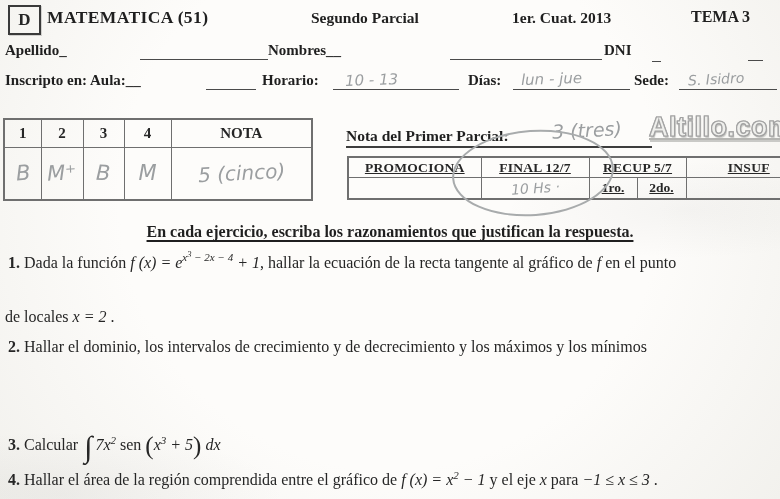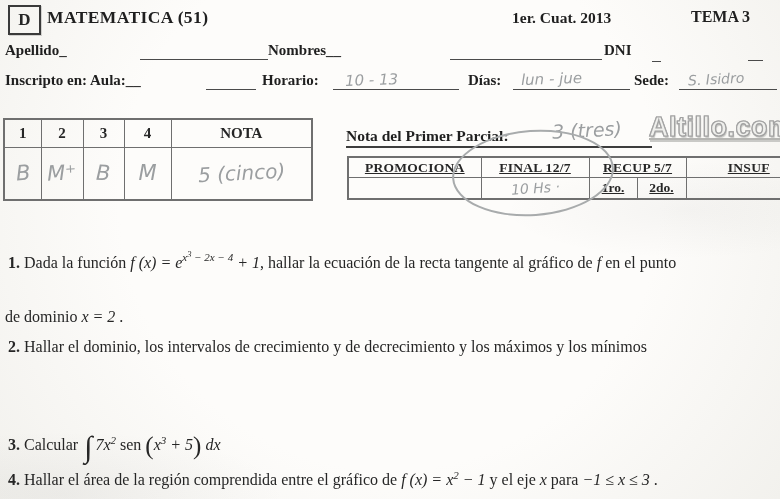--- a/index.html
+++ b/index.html
@@ -46,20 +46,21 @@
 </style>
 </head>
 <body>
 
 <div class="page">
 
   <div class="abs dbox" style="left:8px;top:5px;">
     <span>D</span>
   </div>
   <div class="abs b" style="left:47px;top:7px;font-size:17.5px;letter-spacing:0.4px;">MATEMATICA (51)</div>
+  <div class="abs b" style="left:311px;top:9px;font-size:15.5px;">Segundo Parcial</div>
   <div class="abs b" style="left:512px;top:9px;font-size:15.5px;">1er. Cuat. 2013</div>
   <div class="abs b" style="left:691px;top:8px;font-size:16px;">TEMA 3</div>
 
   <div class="abs lbl" style="left:5px;top:42px;">Apellido_</div>
   <div class="abs line" style="left:140px;top:59px;width:128px;"></div>
   <div class="abs lbl" style="left:268px;top:42px;">Nombres__</div>
   <div class="abs line" style="left:450px;top:59px;width:152px;"></div>
   <div class="abs lbl" style="left:604px;top:42px;">DNI</div>
   <div class="abs line" style="left:652px;top:61px;width:9px;"></div>
   <div class="abs line" style="left:748px;top:60px;width:15px;"></div>
@@ -127,26 +128,27 @@
       <td><span class="hand" style="font-weight:normal;font-size:14px;display:inline-block;transform:rotate(-4deg);">10 Hs ·</span></td>
       <td>1ro.</td>
       <td>2do.</td>
       <td></td>
     </tr>
   </tbody>
     </table>
 
   <div class="abs oval" style="left:452px;top:130px;width:158px;height:82px;"></div>
 
+  <div class="abs instr" style="left:0;right:0;top:223px;">En cada ejercicio, escriba los razonamientos que justifican la respuesta.</div>
 
   <div class="abs ex" style="left:8px;top:254px;">
     <span class="n">1.</span><span>  Dada la función  </span><span class="math"><span>f (x) = e</span><span class="s1"><span>x</span><span class="s2">3</span><span> − 2x − 4</span></span><span> + 1</span></span><span>, hallar la ecuación de la recta tangente al gráfico de </span><i>f</i><span> en el punto</span>
   </div>
   <div class="abs ex" style="left:5px;top:308px;">
-    <span>de dominio  </span><i>x = 2</i><span> .</span>
+    <span>de locales  </span><i>x = 2</i><span> .</span>
   </div>
 
   <div class="abs ex" style="left:8px;top:338px;">
     <span class="n">2.</span><span>  Hallar el dominio, los intervalos de crecimiento y de decrecimiento y los máximos y los mínimos</span>
   </div>
 
   <div class="abs ex" style="left:8px;top:430px;">
     <span class="n">3.</span><span>  Calcular</span><span class="math"><span class="intg">∫</span><span>7x</span><span class="sup">2</span><span style="font-style:normal;"> sen </span><span class="bigp">(</span><span>x</span><span class="sup">3</span><span> + 5</span><span class="bigp">)</span><span> dx</span></span>
   </div>
 

